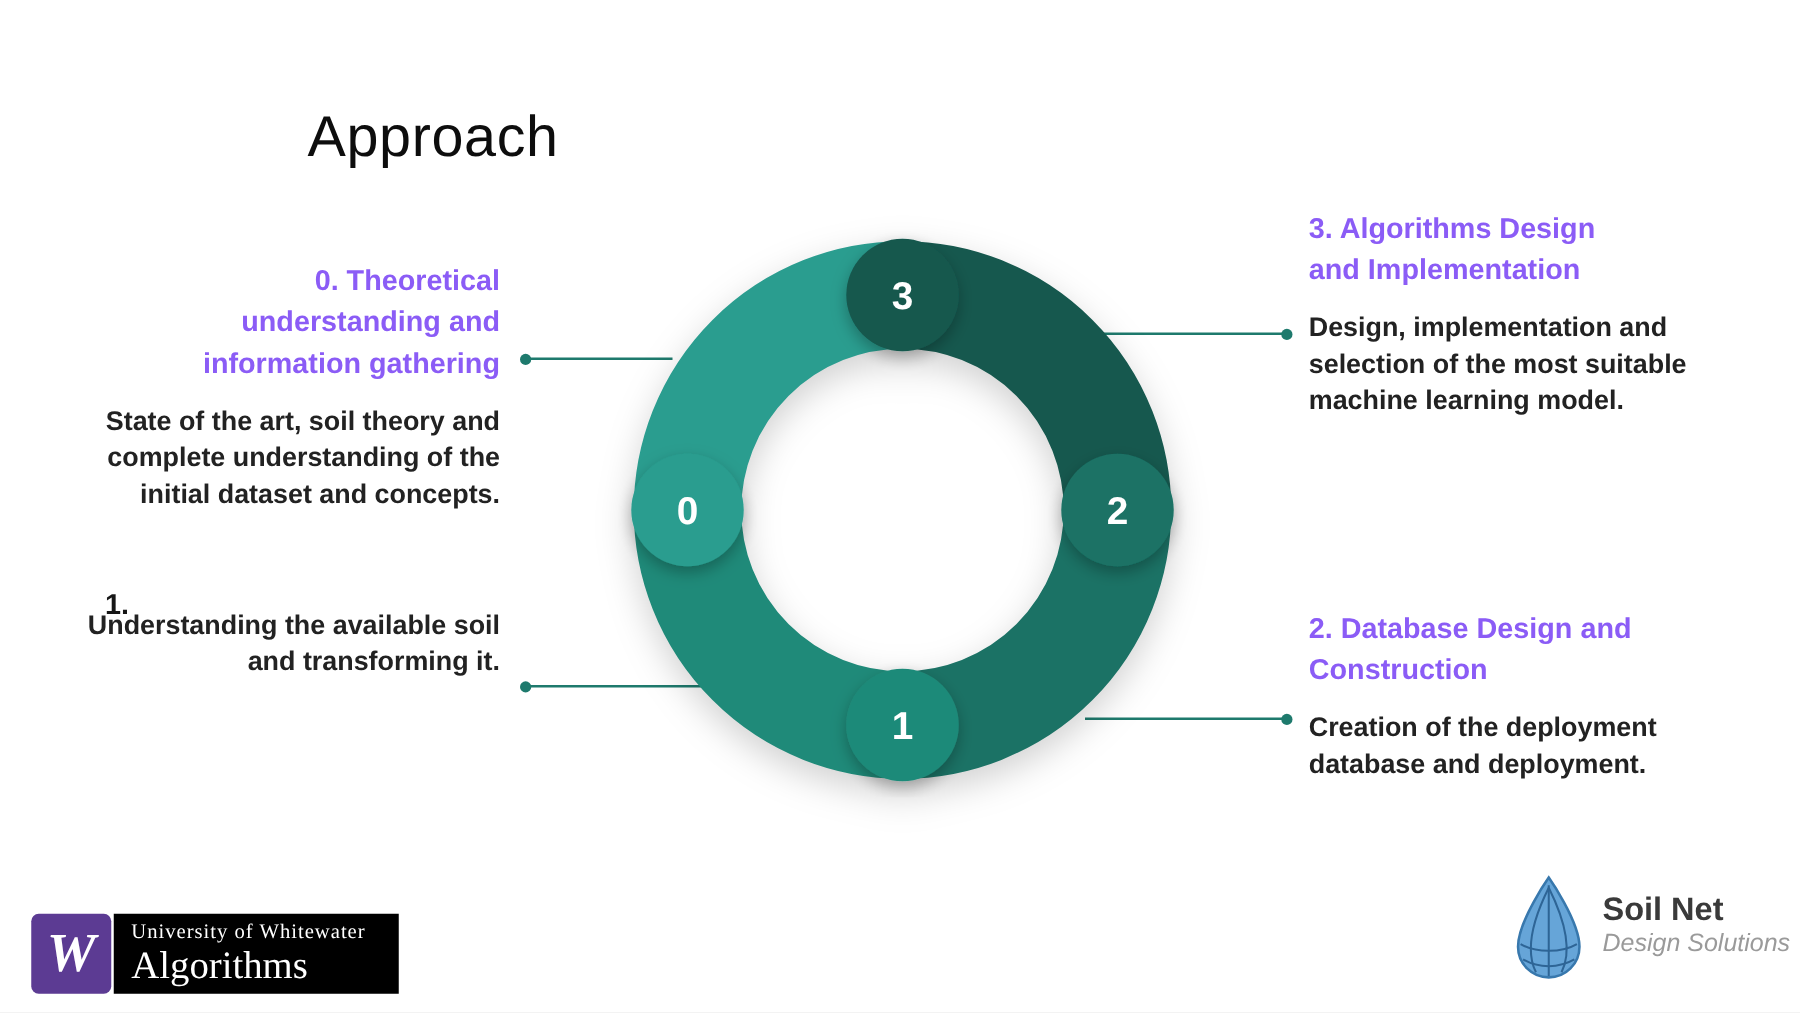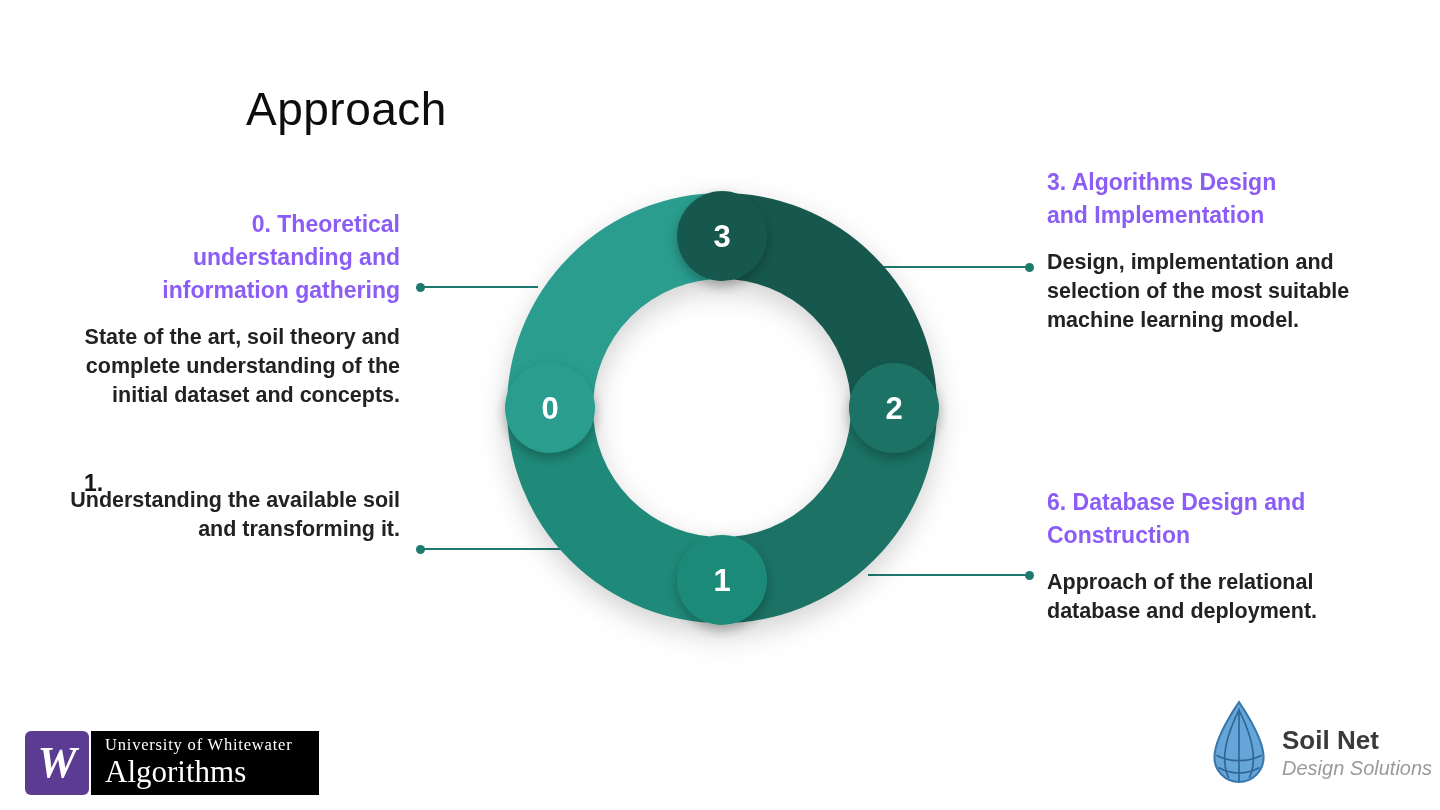--- a/index.html
+++ b/index.html
@@ -65,21 +65,21 @@
     flex-direction:column;justify-content:center;
   }
   .uww-line1{
     font-family:"Liberation Serif", serif;font-size:16.5px;color:#fff;
     letter-spacing:0.8px;line-height:1.1;
   }
   .uww-line2{
     font-family:"Liberation Serif", serif;font-size:31px;color:#fff;line-height:1.15;
   }
   .soilnet{position:absolute;left:1208px;top:700px;display:flex;}
-  .soilnet-text{margin-left:12px;margin-top:26px;}
+  .soilnet-text{margin-left:12px;margin-top:13px;}
   .soilnet-name{font-size:26px;font-weight:700;color:#3a3a3a;line-height:1.15;}
   .soilnet-tagline{
     font-size:20px;font-style:italic;color:#9a9a9a;line-height:1.2;
     font-family:"Liberation Sans", sans-serif;
   }
 </style>
 </head>
 <body>
 
 <div class="slide">
@@ -95,22 +95,22 @@
     <span class="step-number">1.</span>
     <p>Understanding the available soil and transforming it.</p>
   </div>
 
   <div class="step step-right" id="step3">
     <h3>3. Algorithms Design and Implementation</h3>
     <p>Design, implementation and selection of the most suitable machine learning model.</p>
   </div>
 
   <div class="step step-right" id="step2">
-    <h3>6. Database Design and Construction</h3>
-    <p>Approach of the relational database and deployment.</p>
+    <h3>2. Database Design and Construction</h3>
+    <p>Creation of the deployment database and deployment.</p>
   </div>
 
   <div class="connector" id="conn0">
     <span class="dot dot-left"></span>
   </div>
   <div class="connector" id="conn1">
     <span class="dot dot-left"></span>
   </div>
   <div class="connector" id="conn3">
     <span class="dot dot-right"></span>

